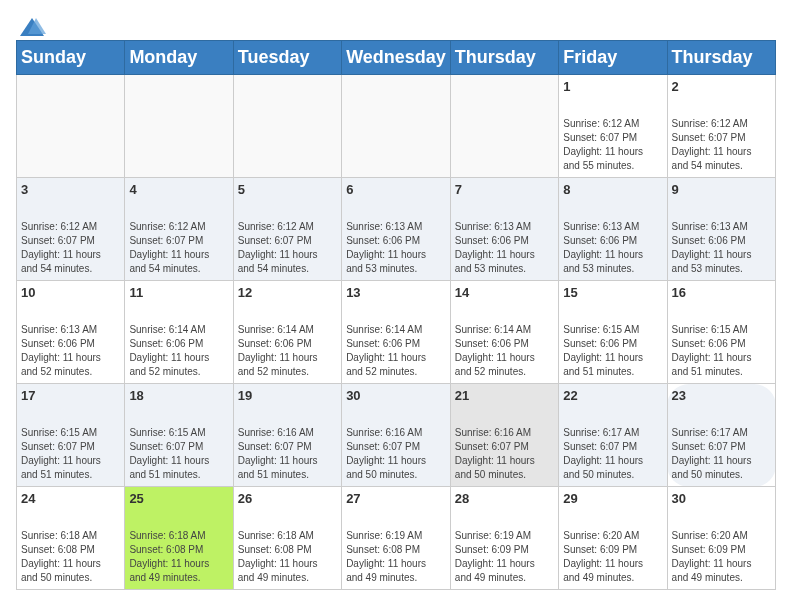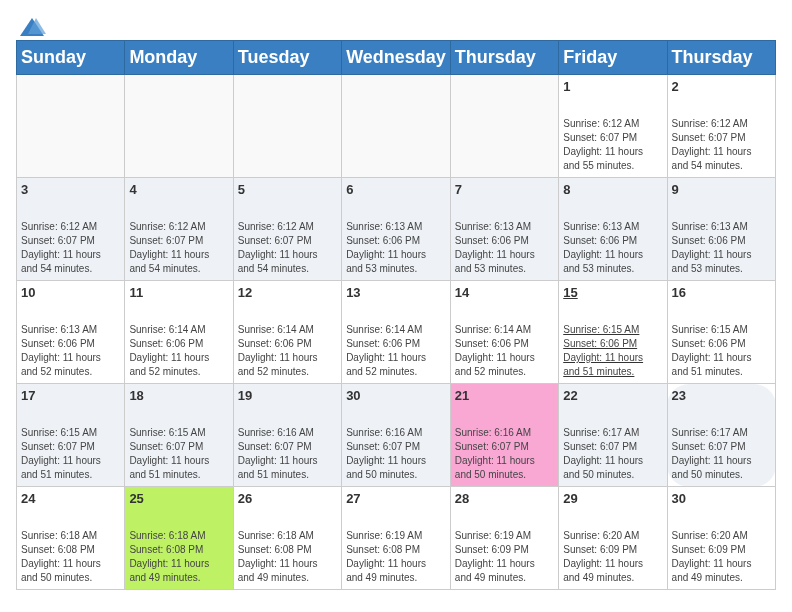--- a/index.html
+++ b/index.html
@@ -234,21 +234,21 @@
 Daylight: 11 hours
 and 52 minutes.</div>
         </td>
         <td style="background: rgb(255, 255, 255);">
           <span class="day-number">14</span>
           <div class="day-info" style="white-space: pre-line;">Sunrise: 6:14 AM
 Sunset: 6:06 PM
 Daylight: 11 hours
 and 52 minutes.</div>
         </td>
-        <td style="background: rgb(255, 255, 255); text-decoration: underline;">
+        <td style="background: rgb(255, 255, 255);">
           <span class="day-number">15</span>
           <div class="day-info" style="white-space: pre-line;">Sunrise: 6:15 AM
 Sunset: 6:06 PM
 Daylight: 11 hours
 and 51 minutes.</div>
         </td>
         <td style="background: rgb(255, 255, 255);">
           <span class="day-number">16</span>
           <div class="day-info" style="white-space: pre-line;">Sunrise: 6:15 AM
 Sunset: 6:06 PM
@@ -278,21 +278,21 @@
 Daylight: 11 hours
 and 51 minutes.</div>
         </td>
         <td style="background: rgb(238, 242, 247);">
           <span class="day-number">30</span>
           <div class="day-info" style="white-space: pre-line;">Sunrise: 6:16 AM
 Sunset: 6:07 PM
 Daylight: 11 hours
 and 50 minutes.</div>
         </td>
-        <td style="background: #f9a8d4;">
+        <td style="background: #e5e5e5;">
           <span class="day-number">21</span>
           <div class="day-info" style="white-space: pre-line;">Sunrise: 6:16 AM
 Sunset: 6:07 PM
 Daylight: 11 hours
 and 50 minutes.</div>
         </td>
         <td style="background: rgb(238, 242, 247);">
           <span class="day-number">22</span>
           <div class="day-info" style="white-space: pre-line;">Sunrise: 6:17 AM
 Sunset: 6:07 PM

